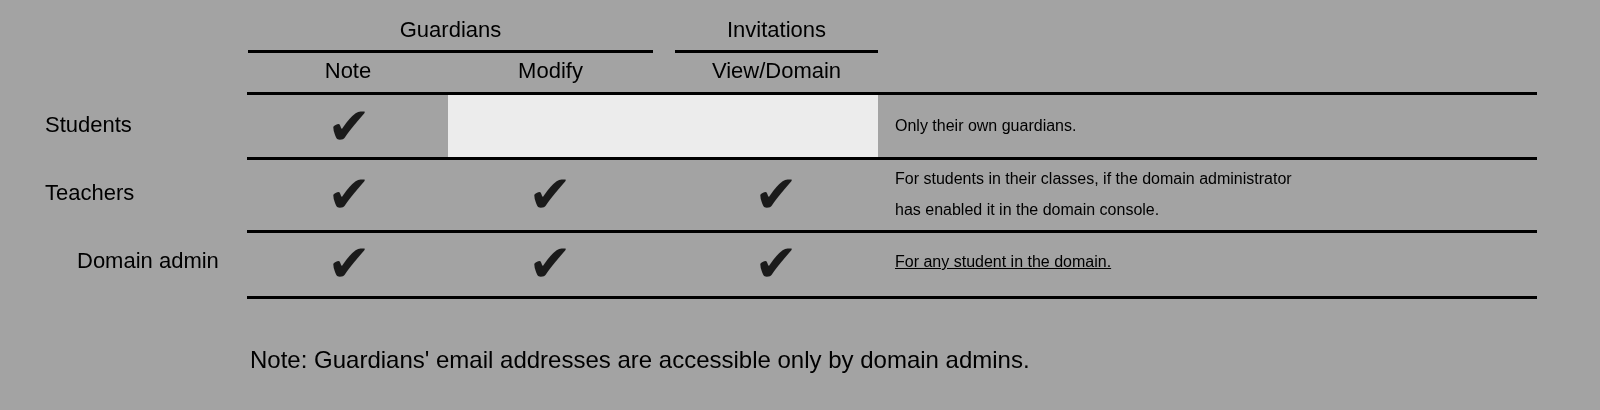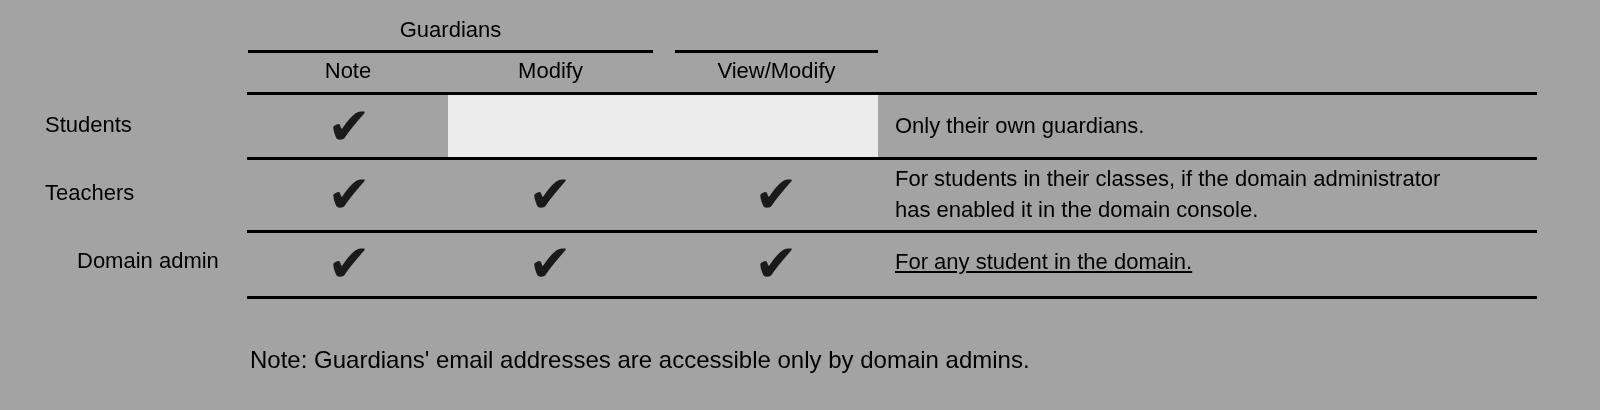--- a/index.html
+++ b/index.html
@@ -44,21 +44,21 @@
     transform: translate(-50%, -50%);
     font-size: 52px;
     font-weight: bold;
     line-height: 1;
     color: var(--check, #1a1a1a);
   }
   .note {
     position: absolute;
     left: 895px;
     width: 650px;
-    font-size: 22px;
+    font-size: 16px;
     line-height: 31px;
   }
   .note-students { top: 110px; }
   .note-teachers { top: 163px; }
   .note-admin { top: 246px; text-decoration: underline; }
   .footnote {
     position: absolute;
     left: 250px;
     top: 347px;
     font-size: 24px;
@@ -75,24 +75,25 @@
   <div class="rule" style="left:675px; top:50px; width:203px;"></div>
 
   <div class="rule" style="left:247px; top:92px; width:1290px;"></div>
   <div class="rule" style="left:247px; top:157px; width:1290px;"></div>
   <div class="rule" style="left:247px; top:230px; width:1290px;"></div>
   <div class="rule" style="left:247px; top:296px; width:1290px;"></div>
 
   <div class="shade"></div>
 
   <div class="txt center group-guardians">Guardians</div>
+  <div class="txt center group-invitations">Invitations</div>
 
   <div class="txt center col-view">Note</div>
   <div class="txt center col-modify">Modify</div>
-  <div class="txt center col-viewmodify">View/Modify</div>
+  <div class="txt center col-viewmodify">View/Domain</div>
 
   <div class="txt rowlabel-students">Students</div>
   <div class="txt rowlabel-teachers">Teachers</div>
   <div class="txt rowlabel-admin">Domain admin</div>
 
   <span class="check" style="left:349px; top:126px;">✔</span>
   <span class="check" style="left:550px; top:126px;"></span>
   <span class="check" style="left:776px; top:126px;"></span>
 
   <span class="check" style="left:349px; top:194px;">✔</span>

